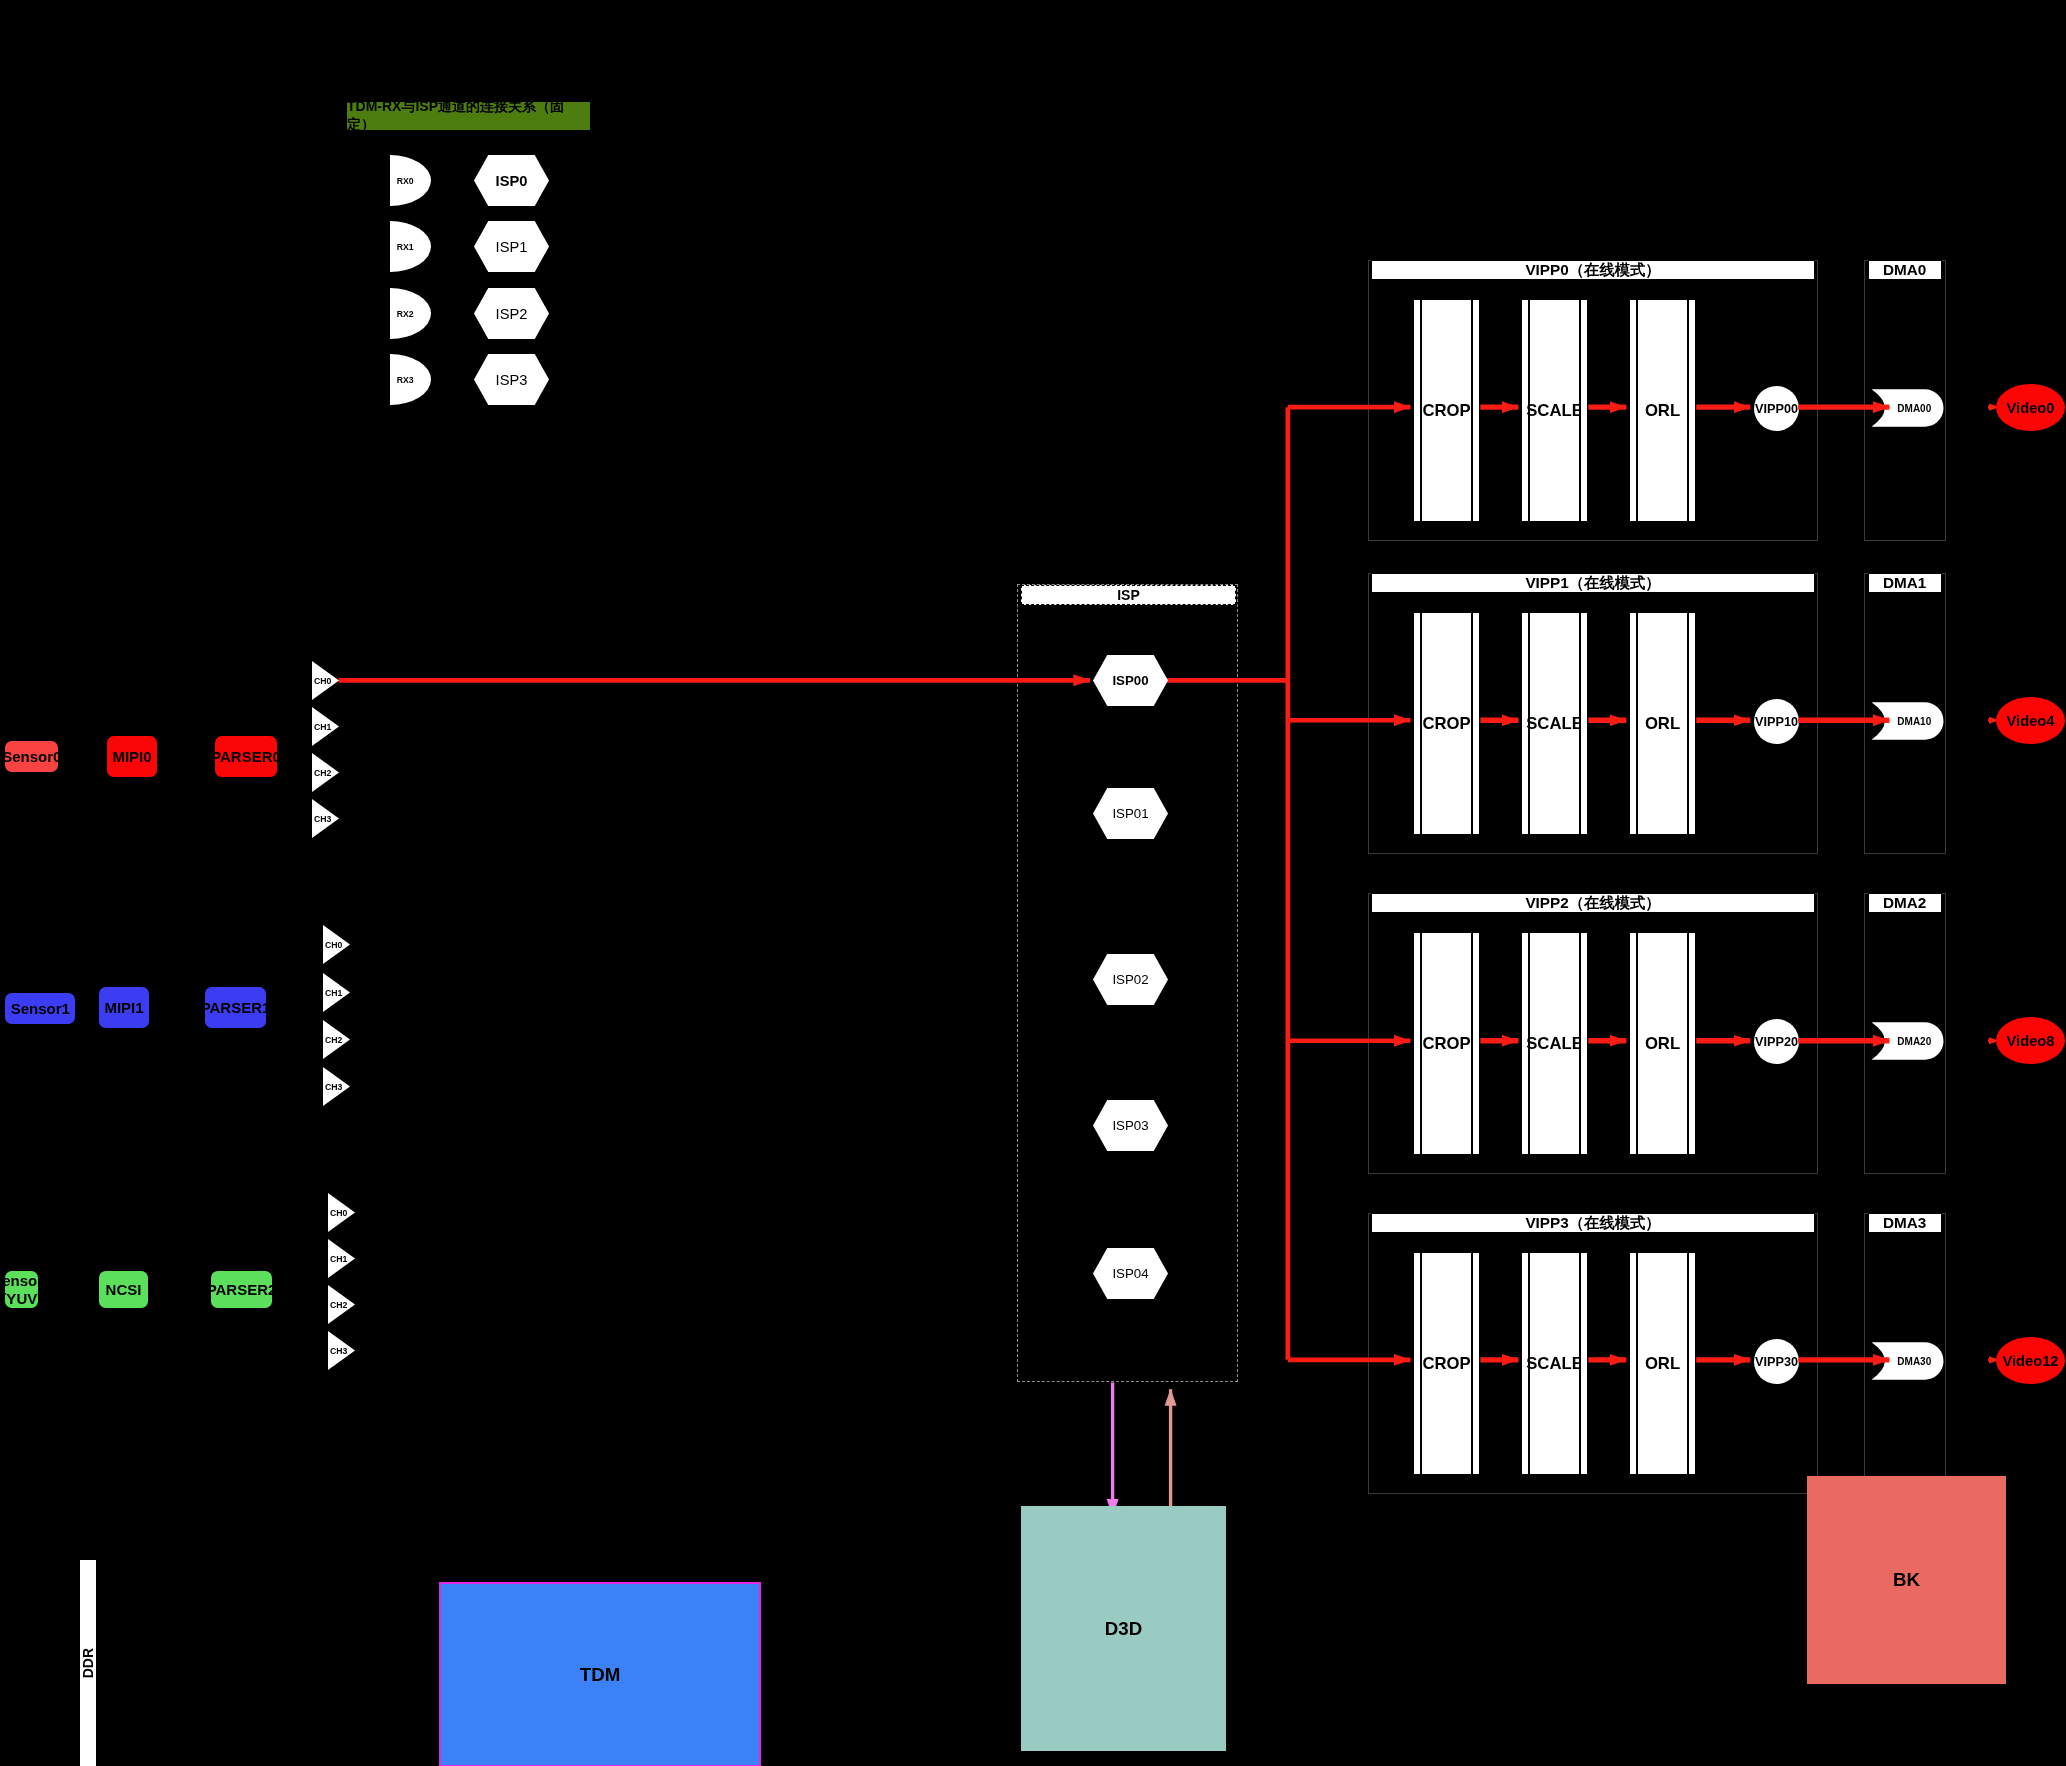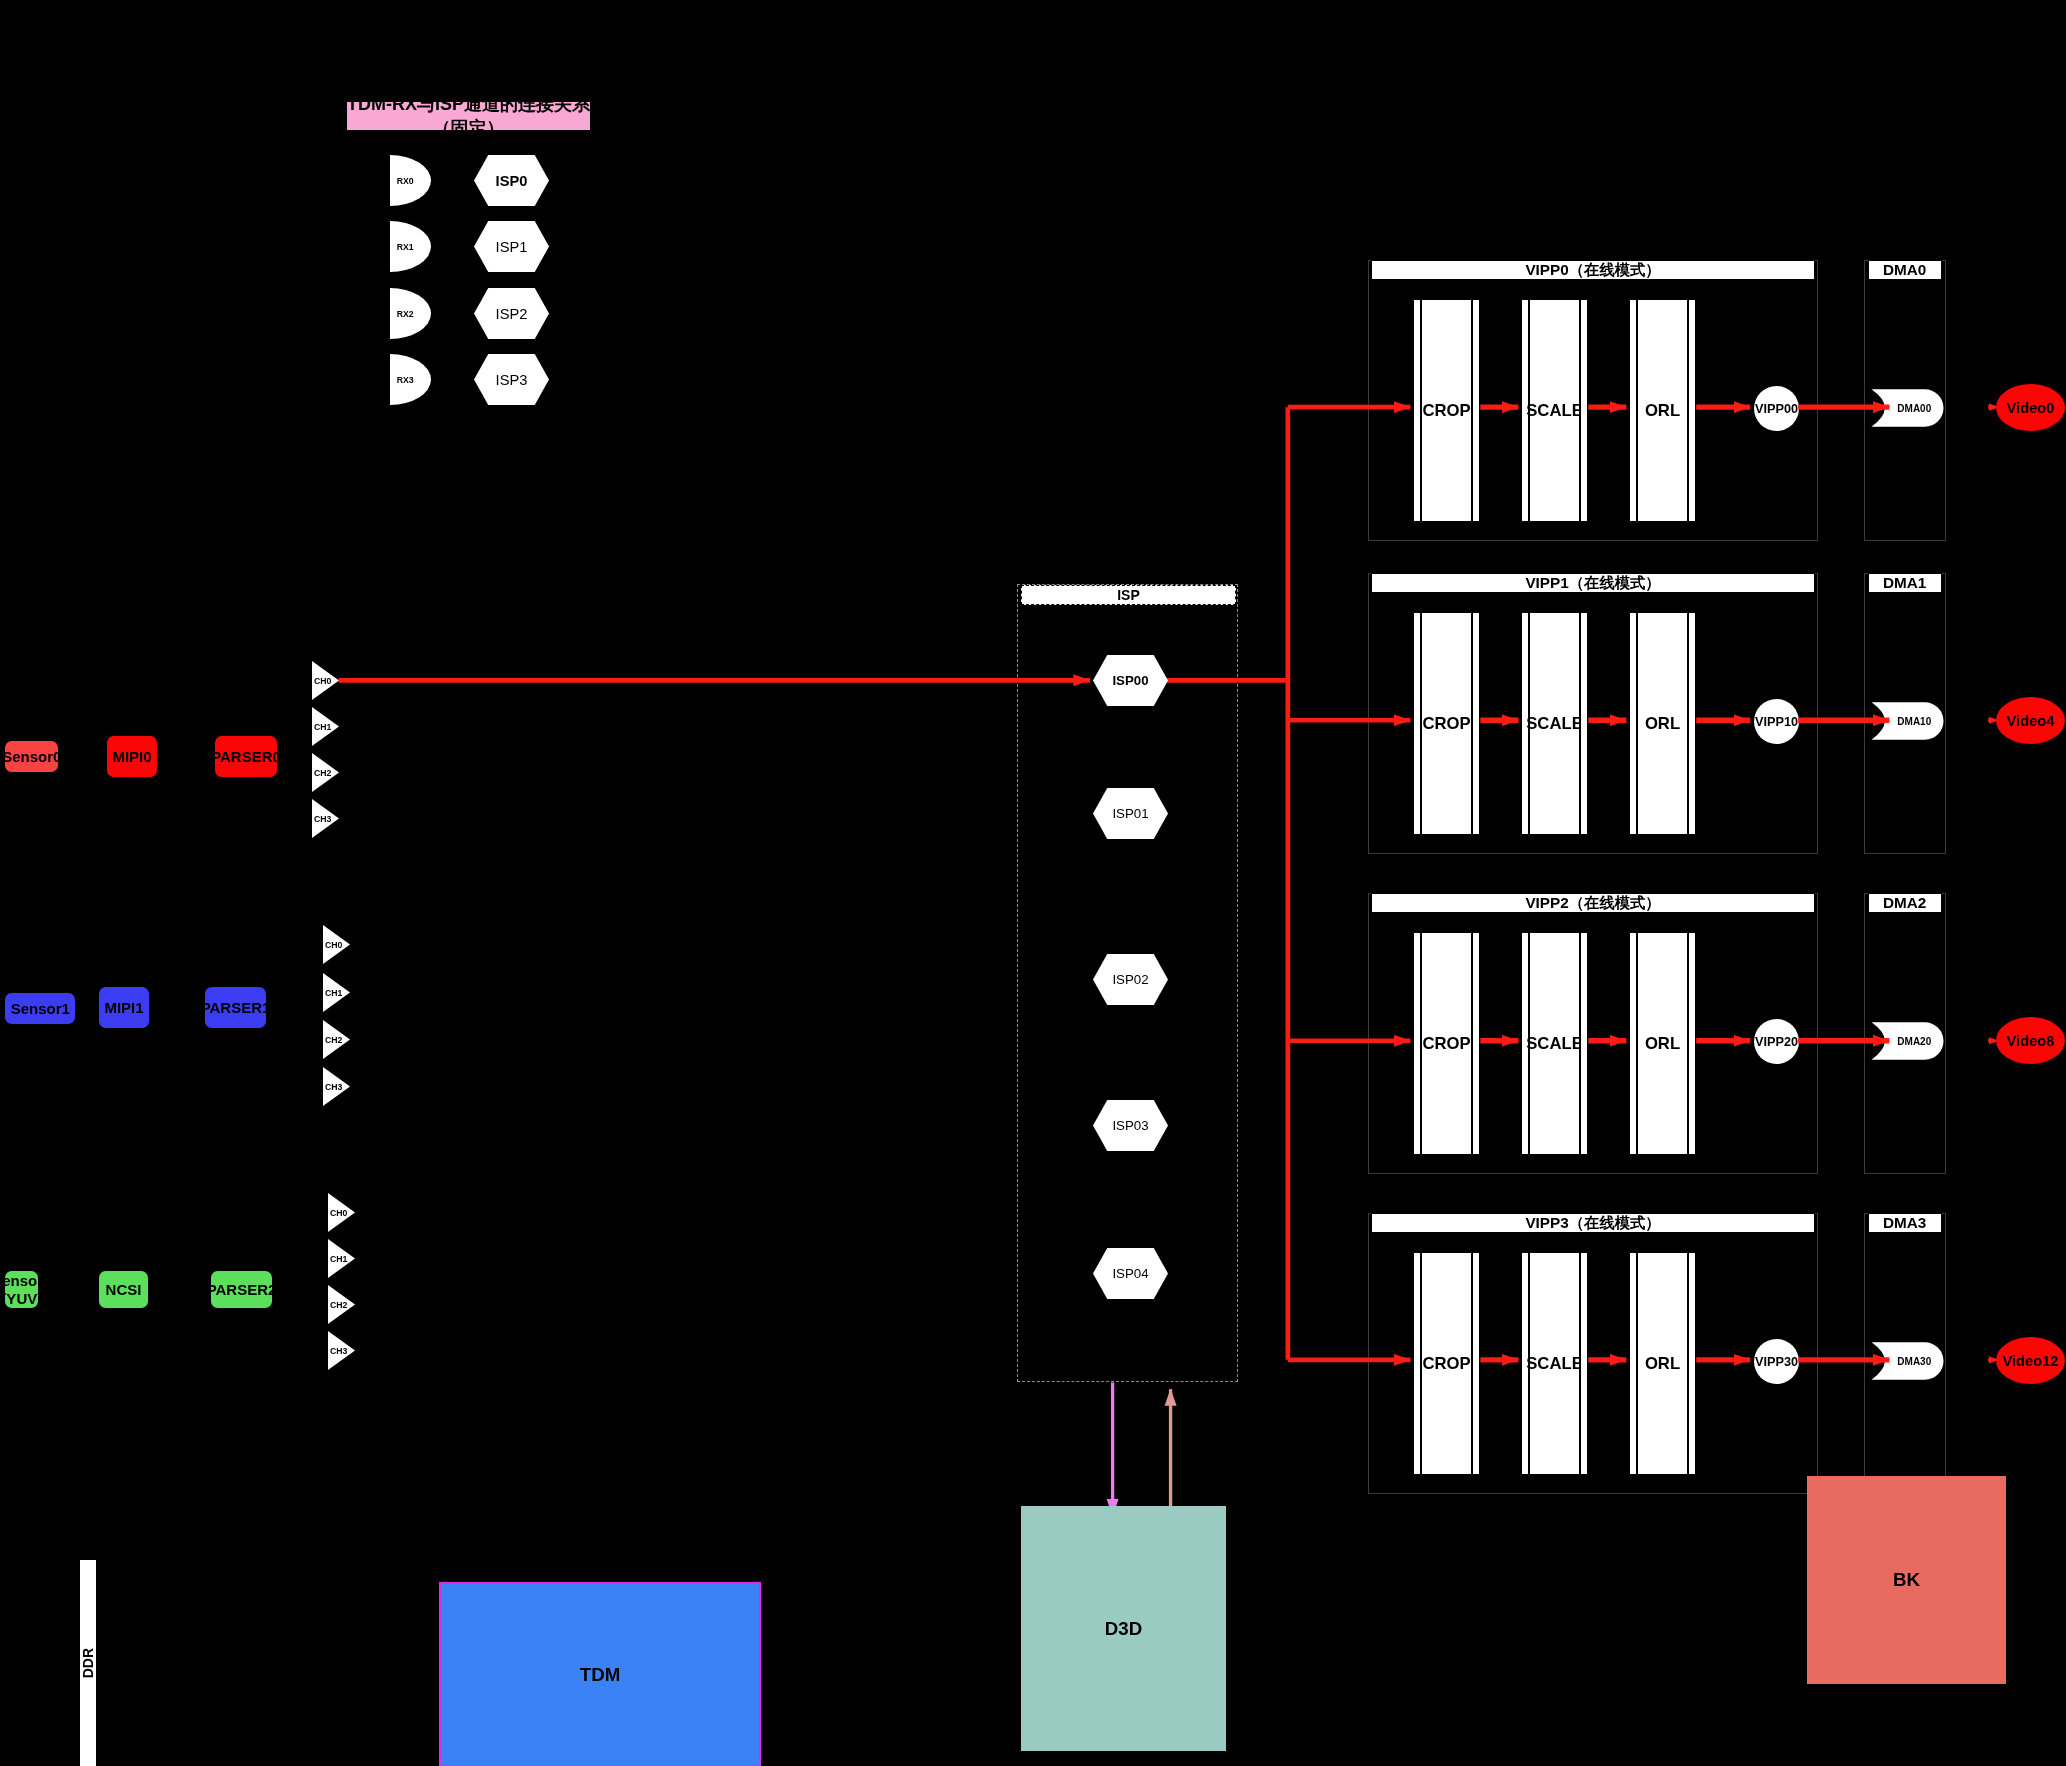--- a/index.html
+++ b/index.html
@@ -1,21 +1,21 @@
 <!DOCTYPE html>
 <html style="font-size:10.7px"><head>
 <meta charset="utf-8">
 <style>
   html,body{margin:0;padding:0;background:#000;}
   #canvas{position:relative;width:2066px;height:1767px;background:#000;overflow:hidden;
           font-family:"Liberation Sans", sans-serif;color:#000;}
   .abs{position:absolute;}
   
-  .legend-title{left:346px;top:101px;width:243px;height:28px;background:#f9a8d4;border:1.3px solid #000;
-    display:flex;align-items:center;justify-content:center;font-weight:bold;font-size:18px;text-align:center;}
+  .legend-title{left:346px;top:101px;width:243px;height:28px;background:#4d7c0f;border:1.3px solid #000;
+    display:flex;align-items:center;justify-content:center;font-weight:bold;font-size:14px;}
   .rx-shape{left:390px;width:41px;height:51px;background:#fff;
     border-radius:0 100% 100% 0 / 0 50% 50% 0;display:flex;align-items:center;
     font-weight:bold;font-size:8.7px;padding-left:6.7px;box-sizing:border-box;}
   .hex{background:#fff;clip-path:polygon(0% 50%,19% 0%,81% 0%,100% 50%,81% 100%,19% 100%);
     display:flex;align-items:center;justify-content:center;}
   .legend-hex{left:474px;width:75px;height:51px;font-size:14.7px;}
   
   .chip{border-radius:6.7px;display:flex;flex-direction:column;align-items:center;justify-content:center;
     font-weight:bold;font-size:15px;text-align:center;line-height:1.15;}
   .g0s{background:#f94343;} .g0{background:#fb0606;}

